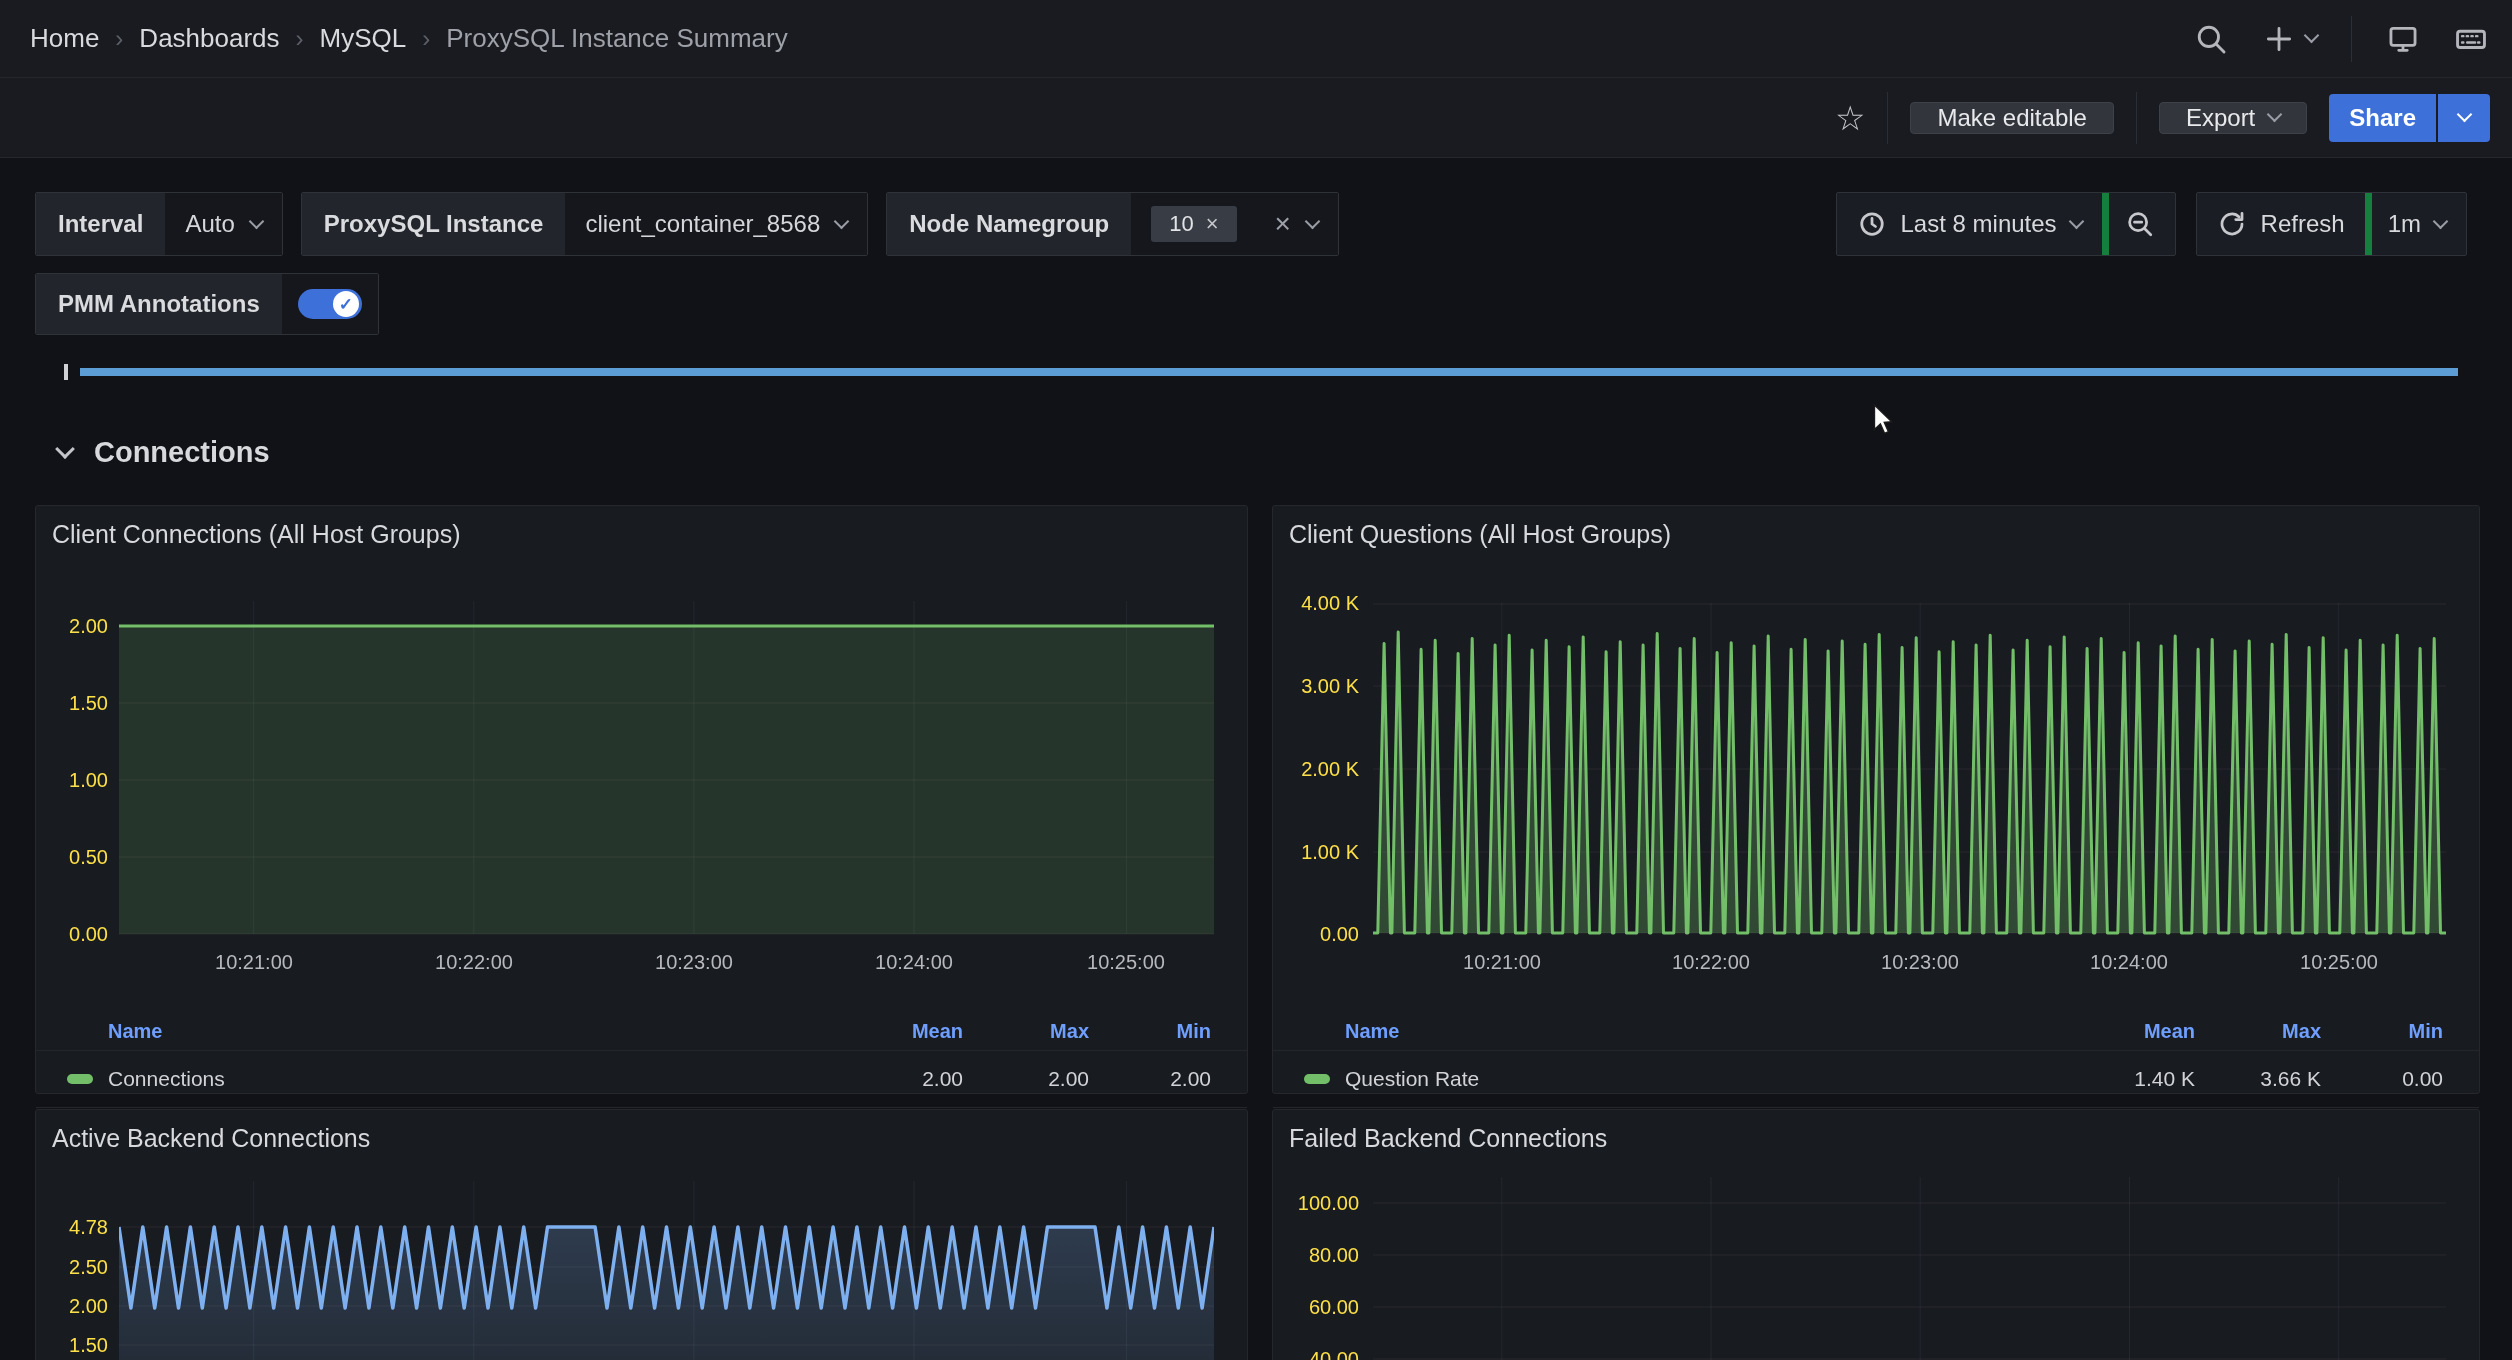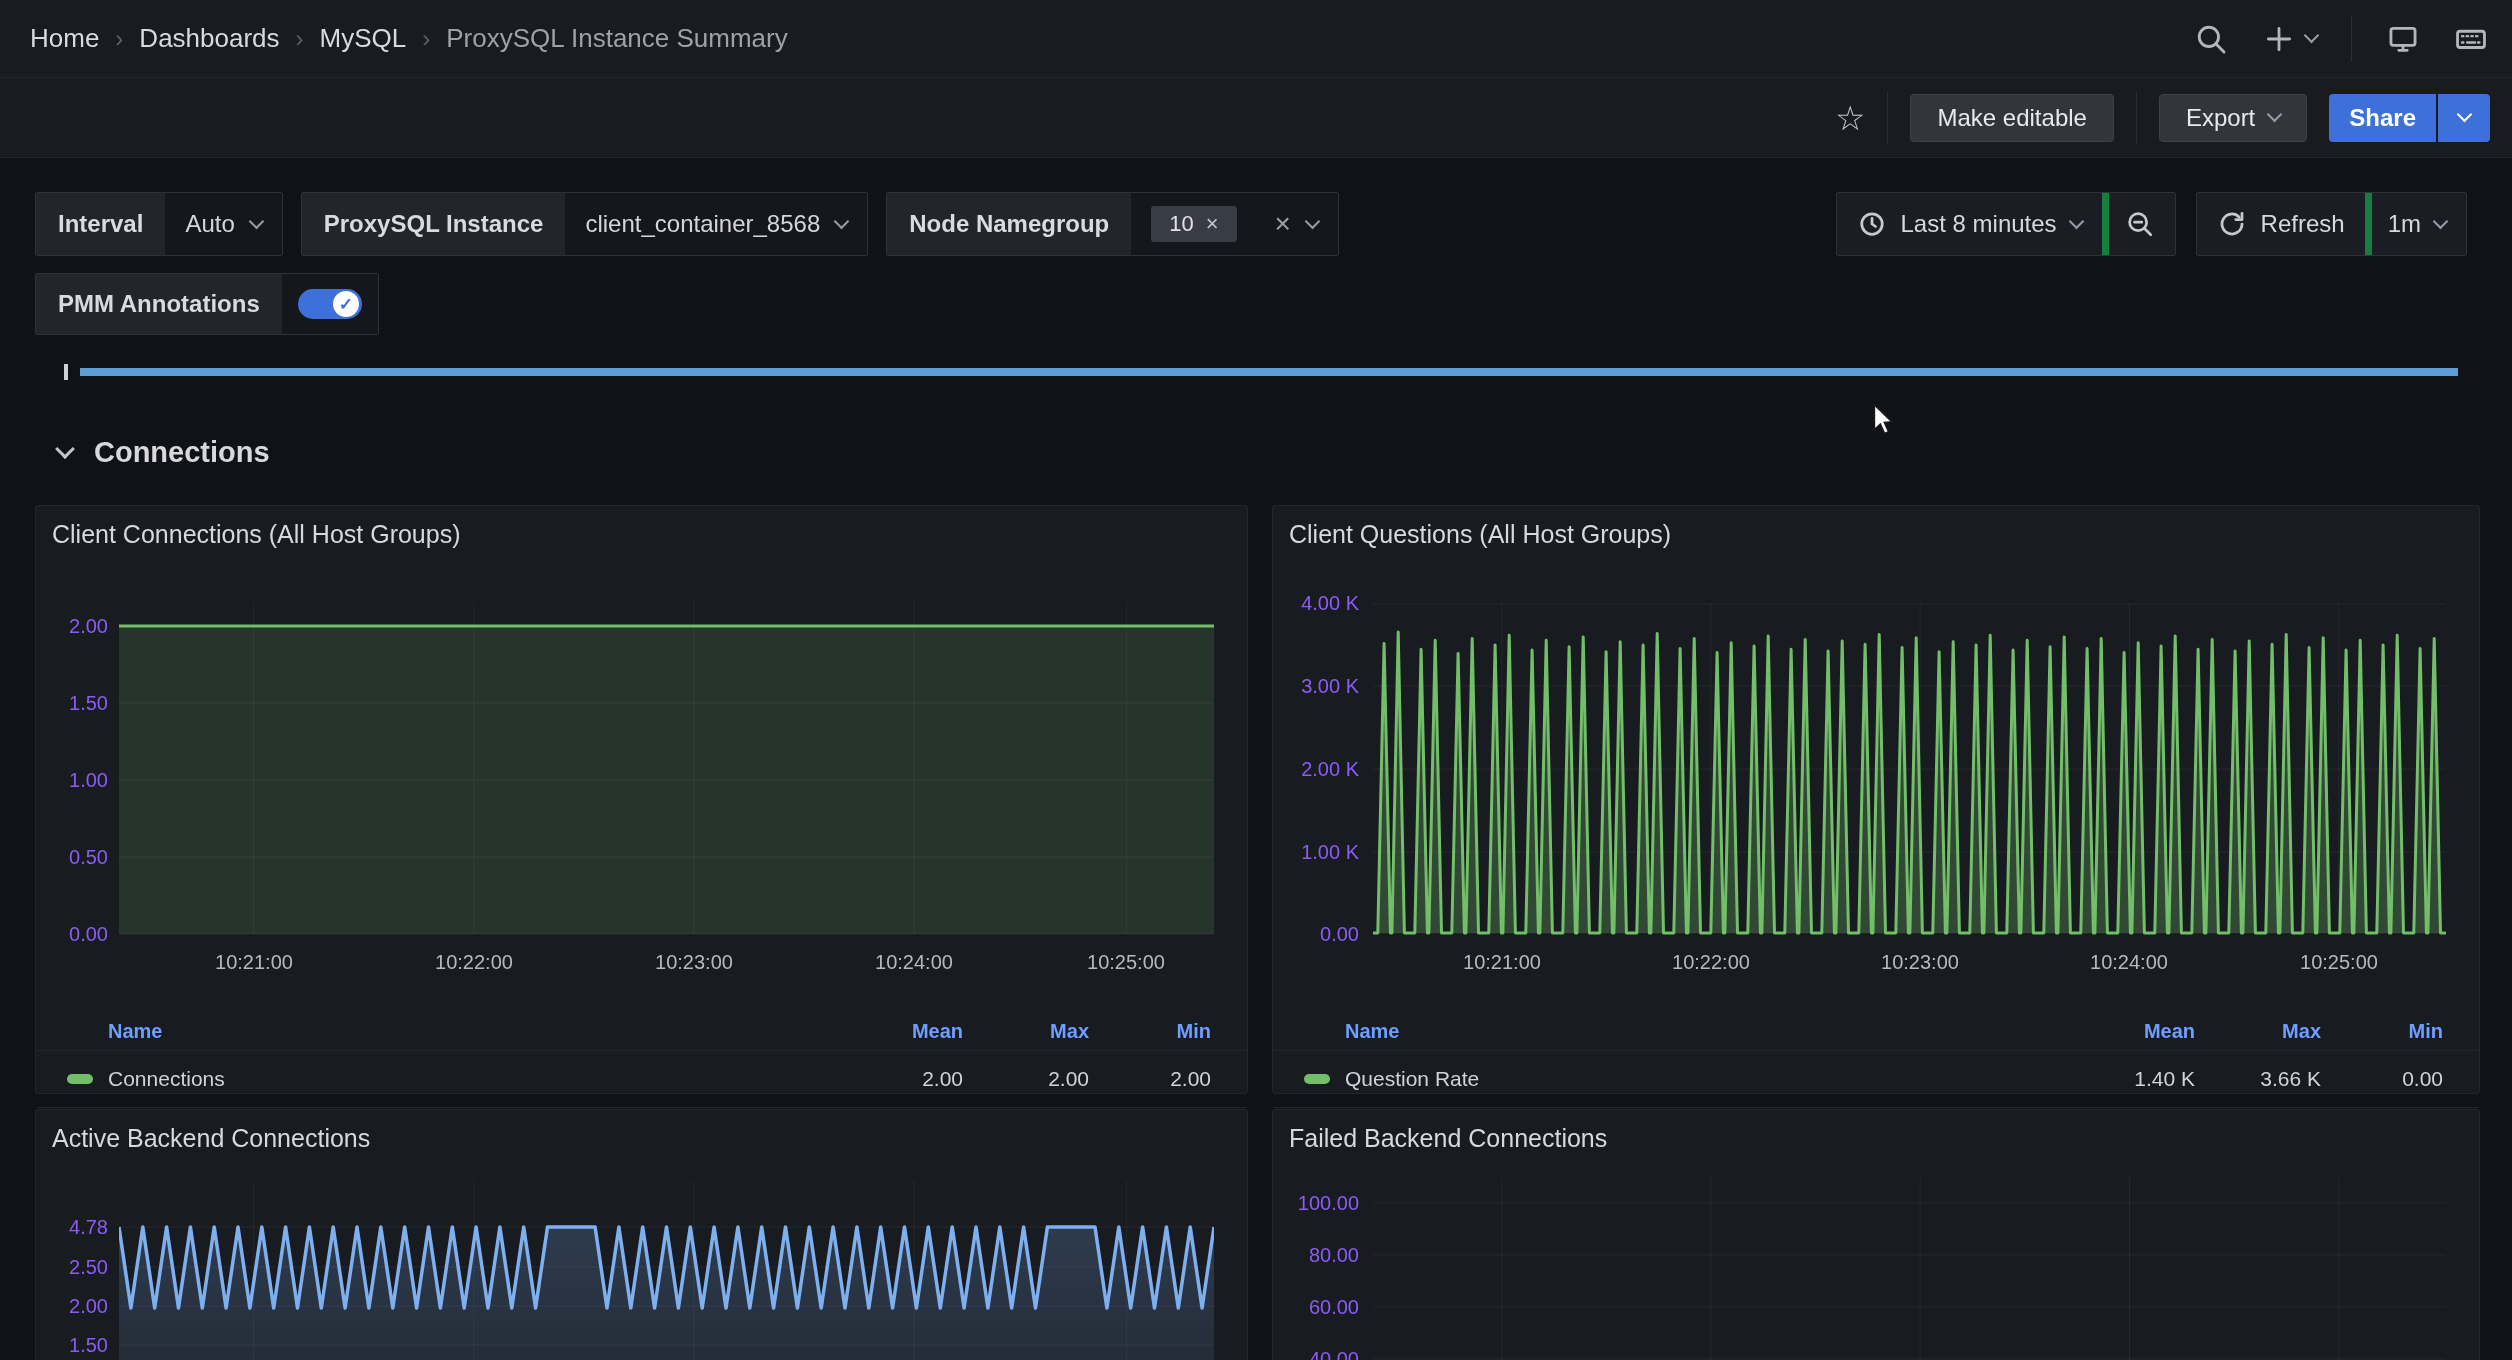--- a/index.html
+++ b/index.html
@@ -16,21 +16,21 @@
   .icon24{width:34px;height:34px;display:block;}
   .icon-stroke{stroke:#b4b6bc;fill:none;stroke-width:2;stroke-linecap:round;stroke-linejoin:round;}
   .vdiv-top{width:1px;height:46px;background:#2c2f35;}
   .plusgrp{display:flex;align-items:center;gap:10px;}
 
   
   .subnav{position:absolute;left:0;top:78px;width:2512px;height:79px;background:#191b21;border-bottom:1px solid #23262b;}
   .subnav-inner{position:absolute;right:22px;top:0;height:79px;display:flex;align-items:center;gap:22px;}
   .star{font-size:34px;color:#c6c7cc;line-height:1;cursor:pointer;}
   .vdiv{width:1px;height:52px;background:#2a2d33;}
-  .btn-sec{height:48px;padding:0 26px;background:#32353b;border:1px solid #3e4147;border-radius:4px;color:#e8e9ec;font-size:24px;display:flex;align-items:center;gap:14px;cursor:pointer;}
+  .btn-sec{height:32px;padding:0 26px;background:#32353b;border:1px solid #3e4147;border-radius:4px;color:#e8e9ec;font-size:24px;display:flex;align-items:center;gap:14px;cursor:pointer;}
   .share-grp{height:48px;display:flex;border-radius:4px;overflow:hidden;}
   .share-main{background:#3d71d9;color:#fff;font-size:24px;font-weight:600;display:flex;align-items:center;padding:0 20px;cursor:pointer;}
   .share-chev{background:#3d71d9;border-left:2px solid #191b21;width:52px;display:flex;align-items:center;justify-content:center;cursor:pointer;}
   .caret{display:inline-block;width:9px;height:9px;border-right:2px solid #9a9da5;border-bottom:2px solid #9a9da5;transform:rotate(45deg);margin-top:-6px;}
   .caret.white{border-color:#fff;}
 
   
   .controls{position:absolute;left:35px;top:192px;right:45px;display:flex;align-items:center;gap:18px;}
   .fbox{display:flex;align-items:stretch;height:62px;border:1px solid #2f3237;border-radius:2px;overflow:hidden;}
   .flabel{background:#22252b;color:#dadbde;font-weight:600;font-size:24px;display:flex;align-items:center;padding:0 22px;white-space:nowrap;}
@@ -57,21 +57,21 @@
 
   
   .section-hd{position:absolute;left:0;top:430px;height:44px;display:flex;align-items:center;cursor:pointer;}
   .sec-chev{margin-left:58px;width:11px;height:11px;border-right:3px solid #c3c5ca;border-bottom:3px solid #c3c5ca;transform:rotate(45deg);margin-top:-6px;}
   .sec-title{margin-left:22px;font-size:29px;font-weight:700;color:#d8d9dd;}
 
   
   .panel{position:absolute;background:#181b20;border:1px solid #25272c;border-radius:3px;box-sizing:border-box;}
   .p-title{position:absolute;left:16px;top:14px;margin:0;font-size:25px;font-weight:500;color:#d8d9dd;cursor:pointer;}
   .plot{position:absolute;}
-  .yt{position:absolute;text-align:right;font-size:20px;color:#8b5cf6;line-height:24px;}
+  .yt{position:absolute;text-align:right;font-size:20px;color:#fde047;line-height:24px;}
   .xt{position:absolute;width:140px;text-align:center;font-size:20px;color:#b7b9bf;top:445px;}
   .legend{position:absolute;left:0;right:0;top:478px;font-size:21px;margin-top:28px;}
   .lgrow{display:flex;align-items:center;padding-right:36px;}
   .lg-head{height:38px;color:#6e9fff;font-weight:700;font-size:20px;padding-left:72px;}
   .lg-row{height:56px;border-top:1px solid #24262b;border-bottom:1px solid #24262b;padding-left:31px;color:#d2d3d7;}
   .lg-name{flex:1;text-align:left;cursor:pointer;}
   .lg-val{width:130px;text-align:right;}
   .lg-val.w2{width:126px;}
   .lg-val.w3{width:122px;}
   .pill{width:26px;height:10px;border-radius:5px;background:#73bf69;margin-right:15px;flex:none;}

